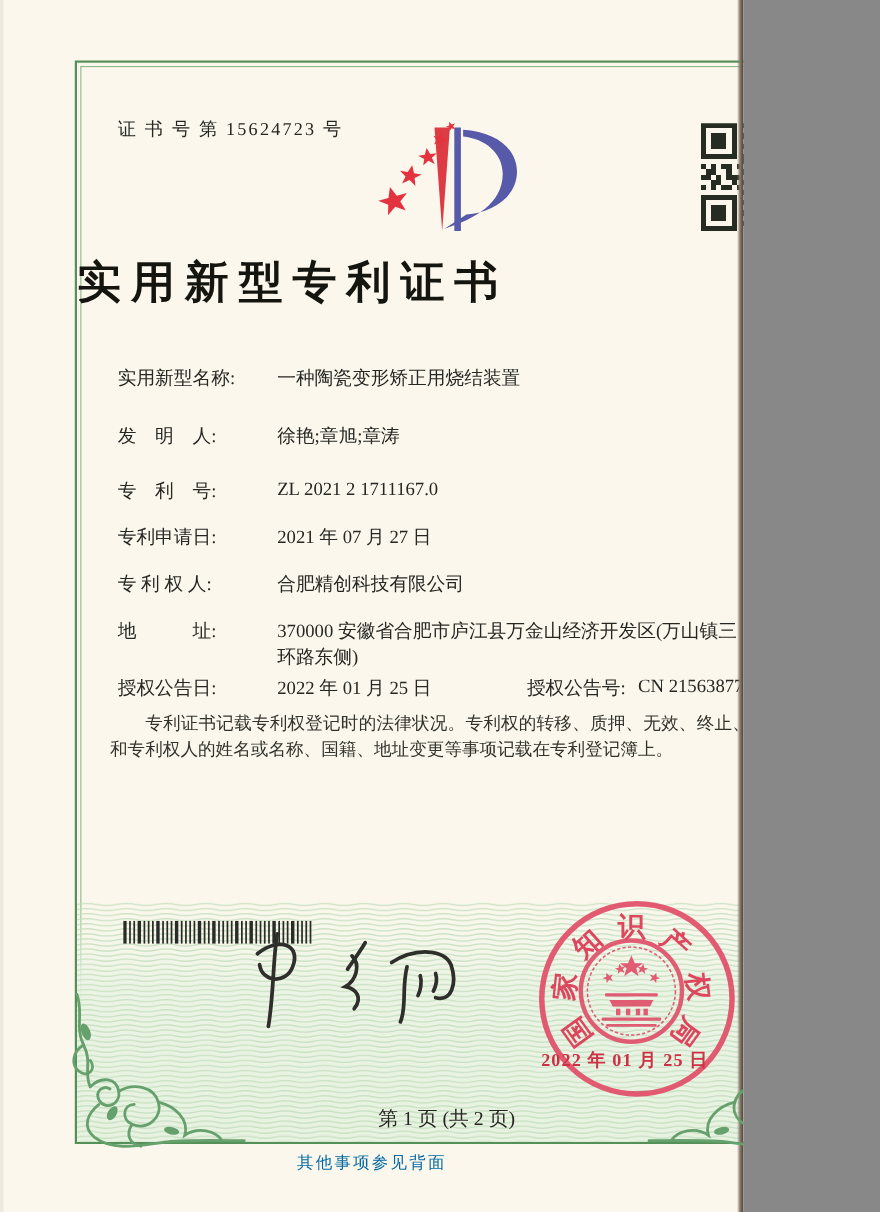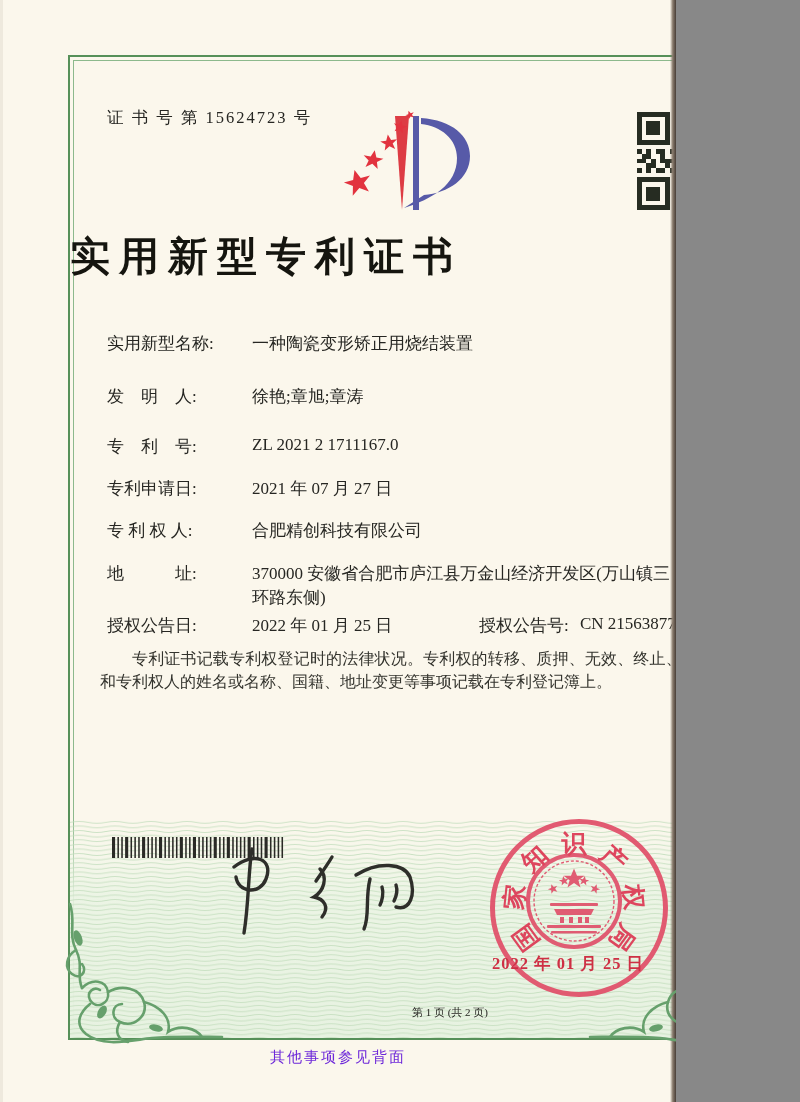--- a/index.html
+++ b/index.html
@@ -54,24 +54,24 @@
 
   .seal{position:absolute;left:420px;top:762px;width:178px;height:178px;z-index:3;opacity:.92;}
   .seal-ring{position:absolute;left:0;top:0;width:168px;height:168px;border:5px solid #e14e68;
              border-radius:50%;}
   .seal-char{position:absolute;width:30px;height:30px;font-size:25px;font-weight:700;
              color:#dd3853;text-align:center;line-height:30px;
              font-family:"Liberation Sans","DejaVu Sans",sans-serif;}
   .seal-date{position:absolute;left:398px;top:896px;width:200px;text-align:center;z-index:4;
              font-size:16.5px;color:#ce3044;font-weight:600;letter-spacing:1px;}
 
-  .page-num{position:absolute;left:0;top:948px;width:100%;text-align:center;font-size:11px;z-index:2;padding-left:44px;}
+  .page-num{position:absolute;left:0;top:948px;width:100%;text-align:center;font-size:18px;z-index:2;}
 
   .back-note{position:absolute;left:0;top:1048px;width:100%;text-align:center;font-size:15px;
-             color:#6d28d9;letter-spacing:2px;}
+             color:#0369a1;letter-spacing:2px;}
 </style>
 </head>
 <body>
 
 <div class="page">
   <div class="scan-top"></div>
   <div class="scan-left"></div>
 
   <div class="frame">
     <div class="frame-inner"></div>

